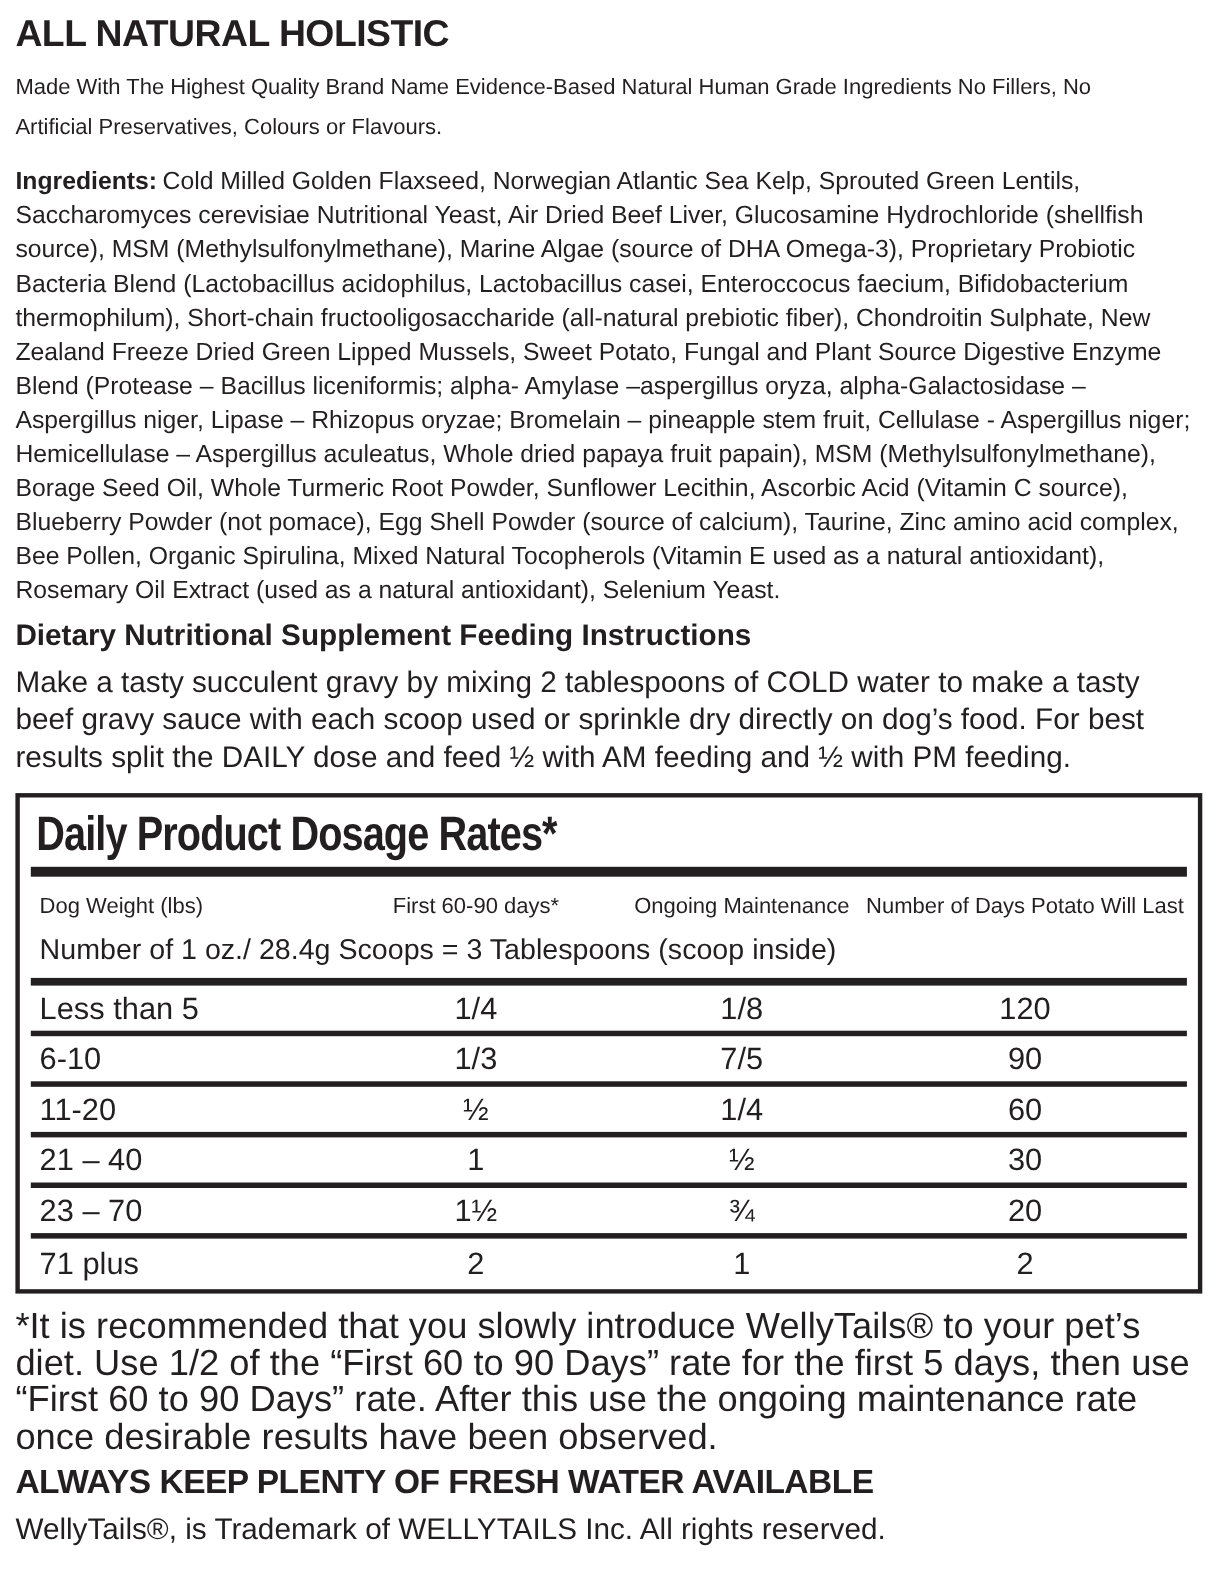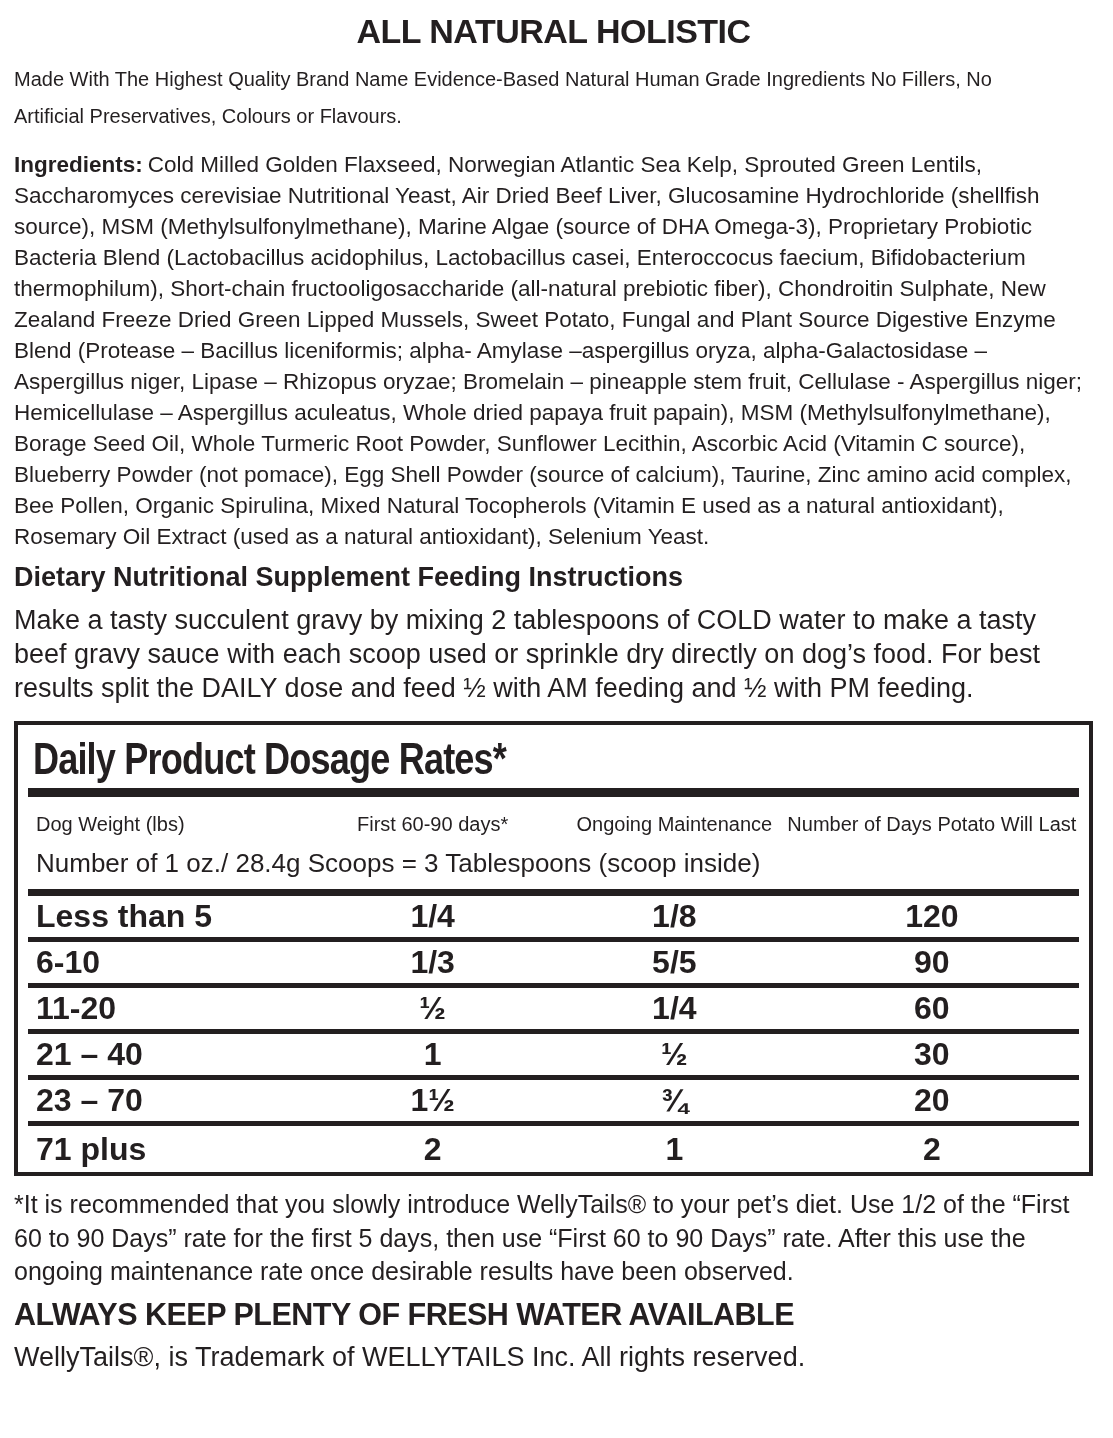--- a/index.html
+++ b/index.html
@@ -15,21 +15,20 @@
     height: 1438px;
     padding: 12px 20px 0 14px;
     overflow: hidden;
   }
 
   .main-title {
     font-size: 34px;
     font-weight: 800;
     letter-spacing: -0.5px;
     margin-bottom: 10px;
-    text-align: center;
   }
   .subtitle {
     font-size: 20px;
     line-height: 37px;
     max-width: 1020px;
     margin-bottom: 14px;
   }
   .ingredients {
     font-size: 22.5px;
     line-height: 31px;
@@ -84,30 +83,29 @@
   .scoop-note {
     font-size: 26px;
     padding: 6px 0 10px 8px;
   }
 
   .drow {
     display: flex;
     align-items: center;
     height: 46px;
     border-bottom: 5px solid #231f20;
-    font-size: 32px;
-    font-weight: bold;
+    font-size: 28px;
   }
   .drow:last-child { border-bottom: none; }
   .drow .cell { text-align: center; }
   .drow .cell.c1 { text-align: left; }
 
   
   .note {
-    font-size: 25px;
+    font-size: 33px;
     line-height: 33.5px;
     max-width: 1070px;
     margin: 2px 0 8px 0;
   }
   .water-heading {
     font-size: 30.5px;
     font-weight: 800;
     letter-spacing: -0.5px;
     margin: 6px 0 8px 0;
   }
@@ -147,21 +145,21 @@
 
     <div class="drow">
       <div class="cell c1">Less than 5</div>
       <div class="cell c2">1/4</div>
       <div class="cell c3">1/8</div>
       <div class="cell c4">120</div>
     </div>
     <div class="drow">
       <div class="cell c1">6-10</div>
       <div class="cell c2">1/3</div>
-      <div class="cell c3">5/5</div>
+      <div class="cell c3">7/5</div>
       <div class="cell c4">90</div>
     </div>
     <div class="drow">
       <div class="cell c1">11-20</div>
       <div class="cell c2">½</div>
       <div class="cell c3">1/4</div>
       <div class="cell c4">60</div>
     </div>
     <div class="drow">
       <div class="cell c1">21 – 40</div>

